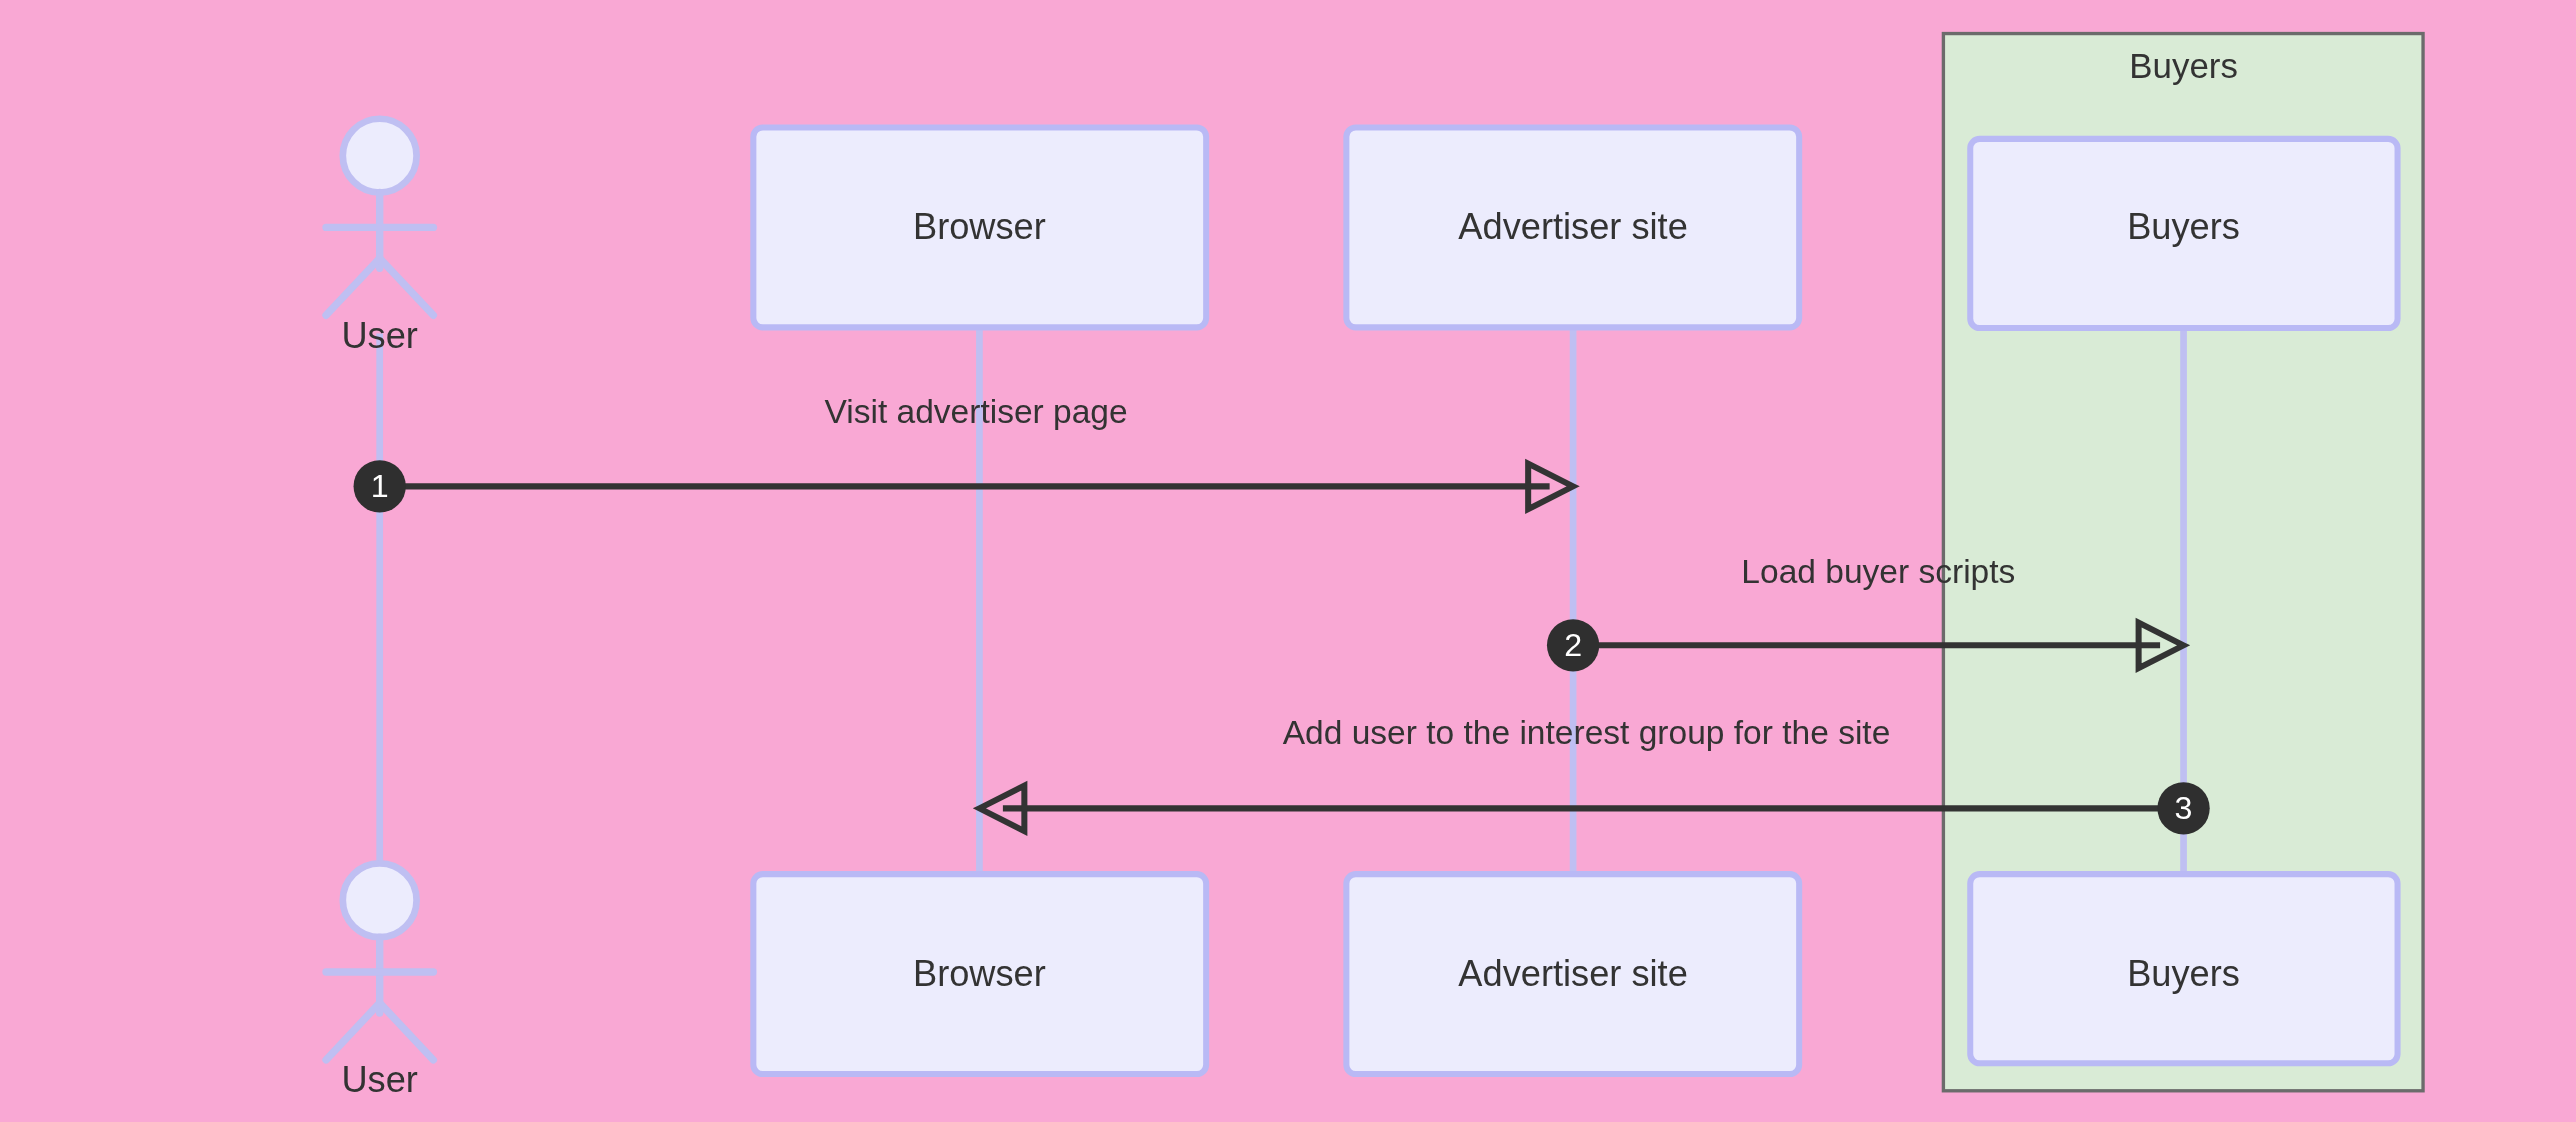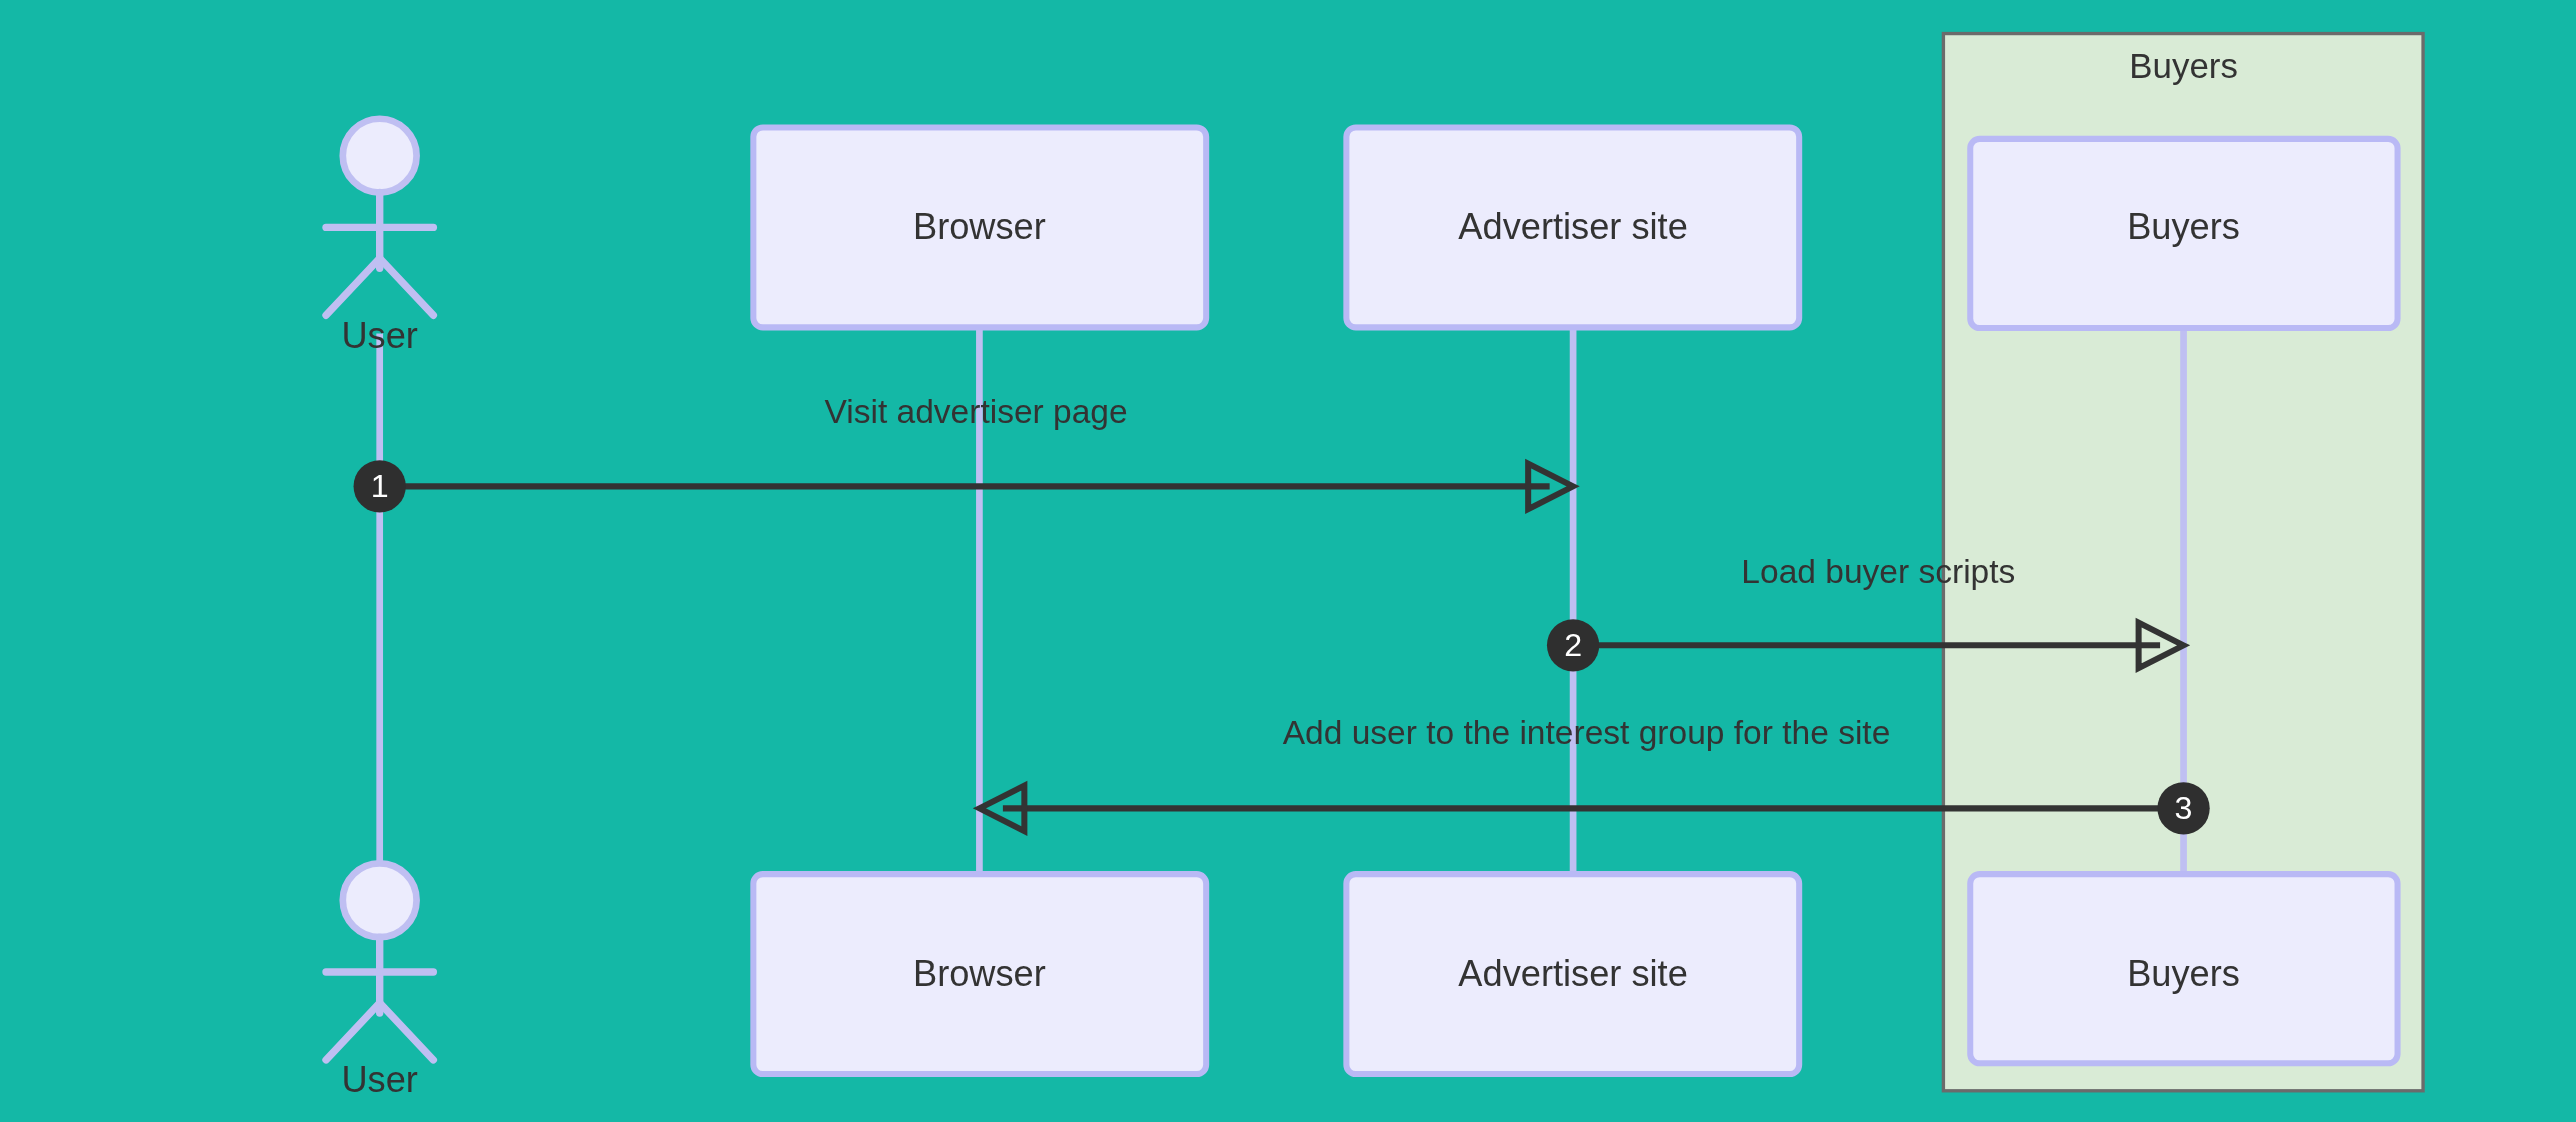--- a/index.html
+++ b/index.html
@@ -7,21 +7,21 @@
     padding: 0;
     background: #ffffff;
   }
   body {
     font-family: "Liberation Sans", sans-serif;
   }
   #diagram {
     position: relative;
     width: 2576px;
     height: 1123px;
-    background: #14b8a6;
+    background: #f9a8d4;
     overflow: hidden;
   }
   #diagram svg {
     position: absolute;
     left: 0;
     top: 0;
     width: 2576px;
     height: 1123px;
   }
   .grp-rect {

